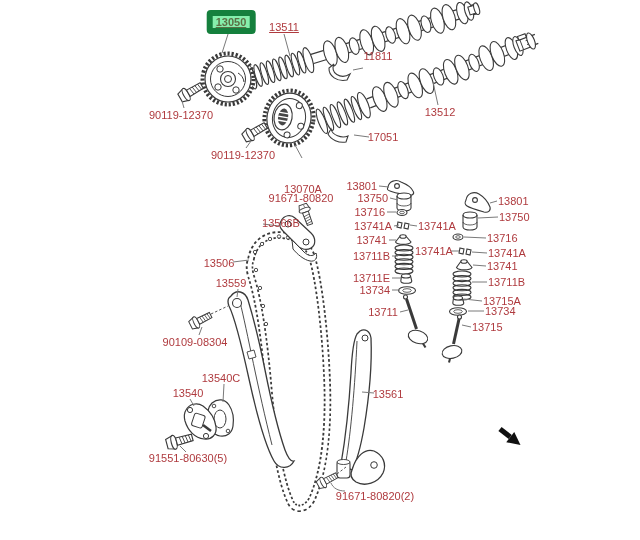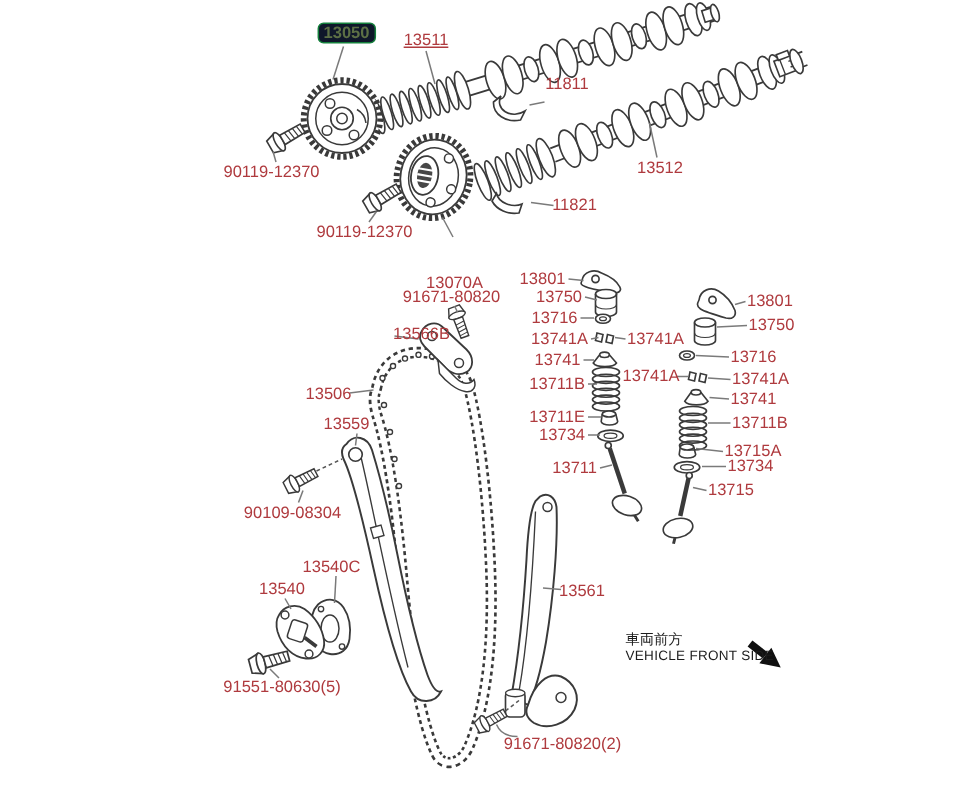--- a/index.html
+++ b/index.html
@@ -4,22 +4,22 @@
 <style>
   html,body{margin:0;padding:0;background:#fff;}
   .stage{position:relative;width:640px;height:540px;background:#ffffff;overflow:hidden;
          font-family:"Liberation Sans",sans-serif;}
   .stage svg{position:absolute;left:0;top:0;}
   #labels .plabel{position:absolute;font-size:11px;line-height:12px;color:#af3a3e;
                   white-space:nowrap;letter-spacing:0;}
   #labels .a-center{transform:translate(-50%,-50%);}
   #labels .a-right{transform:translate(-100%,-50%);}
   #labels .a-left{transform:translate(0,-50%);}
-  #labels .hl{background:#0f172a;border:1px solid #15803d;border-radius:4px;
-              color:#5c7045;padding:0 3px;font-weight:bold;}
+  #labels .hl{background:#86efac;border:6px solid #15803d;border-radius:4px;
+              color:#5c7045;padding:0 3px;font-weight:bold;text-decoration:underline;}
   .vf{position:absolute;left:417px;top:421px;color:#1c1c1c;}
   .vf .jp{font-size:9.5px;line-height:11px;}
   .vf .en{font-size:9px;line-height:11px;letter-spacing:0.2px;}
 </style>
 </head>
 <body>
 
 <div class="stage">
 
 <svg width="640" height="540" viewBox="0 0 640 540">
@@ -283,21 +283,21 @@
 </svg>
 
 <div id="labels">
       <span class="plabel a-center hl" style="left: 231px; top: 22px;">13050</span>
       <span class="plabel a-center" style="left: 284px; top: 27px; text-decoration: underline;">13511</span>
       <span class="plabel a-center" style="left: 181px; top: 115px;">90119-12370</span>
       <span class="plabel a-center" style="left: 243px; top: 155px;">90119-12370</span>
       <span class="plabel a-center" style="left: 303px; top: 165px; margin-top: 24px;">13070A</span>
       <span class="plabel a-center" style="left: 378px; top: 56px;">11811</span>
       <span class="plabel a-center" style="left: 440px; top: 112px;">13512</span>
-      <span class="plabel a-center" style="left: 383px; top: 137px;">11821</span>
+      <span class="plabel a-center" style="left: 383px; top: 137px;">17051</span>
       <span class="plabel a-center" style="left: 301px; top: 198px;">91671-80820</span>
       <span class="plabel a-center" style="left: 247px; top: 223px; margin-left: 34px;">13566B</span>
       <span class="plabel a-center" style="left: 219px; top: 263px;">13506</span>
       <span class="plabel a-center" style="left: 231px; top: 283px;">13559</span>
       <span class="plabel a-center" style="left: 195px; top: 342px;">90109-08304</span>
       <span class="plabel a-center" style="left: 221px; top: 378px;">13540C</span>
       <span class="plabel a-center" style="left: 188px; top: 393px;">13540</span>
       <span class="plabel a-center" style="left: 188px; top: 458px;">91551-80630(5)</span>
       <span class="plabel a-center" style="left: 388px; top: 394px;">13561</span>
       <span class="plabel a-center" style="left: 375px; top: 496px; text-align: center;">91671-80820(2)</span>
@@ -316,18 +316,14 @@
       <span class="plabel a-left" style="left: 499px; top: 217px;">13750</span>
       <span class="plabel a-left" style="left: 487px; top: 238px;">13716</span>
       <span class="plabel a-left" style="left: 488px; top: 253px;">13741A</span>
       <span class="plabel a-left" style="left: 487px; top: 266px;">13741</span>
       <span class="plabel a-left" style="left: 488px; top: 282px;">13711B</span>
       <span class="plabel a-left" style="left: 483px; top: 301px;">13715A</span>
       <span class="plabel a-left" style="left: 485px; top: 311px;">13734</span>
       <span class="plabel a-left" style="left: 472px; top: 327px;">13715</span>
     </div>
 
-<div class="vf">
-  <div class="jp">車両前方</div>
-  <div class="en">VEHICLE FRONT SIDE</div>
+
 </div>
 
-</div>
-
 </body></html>

